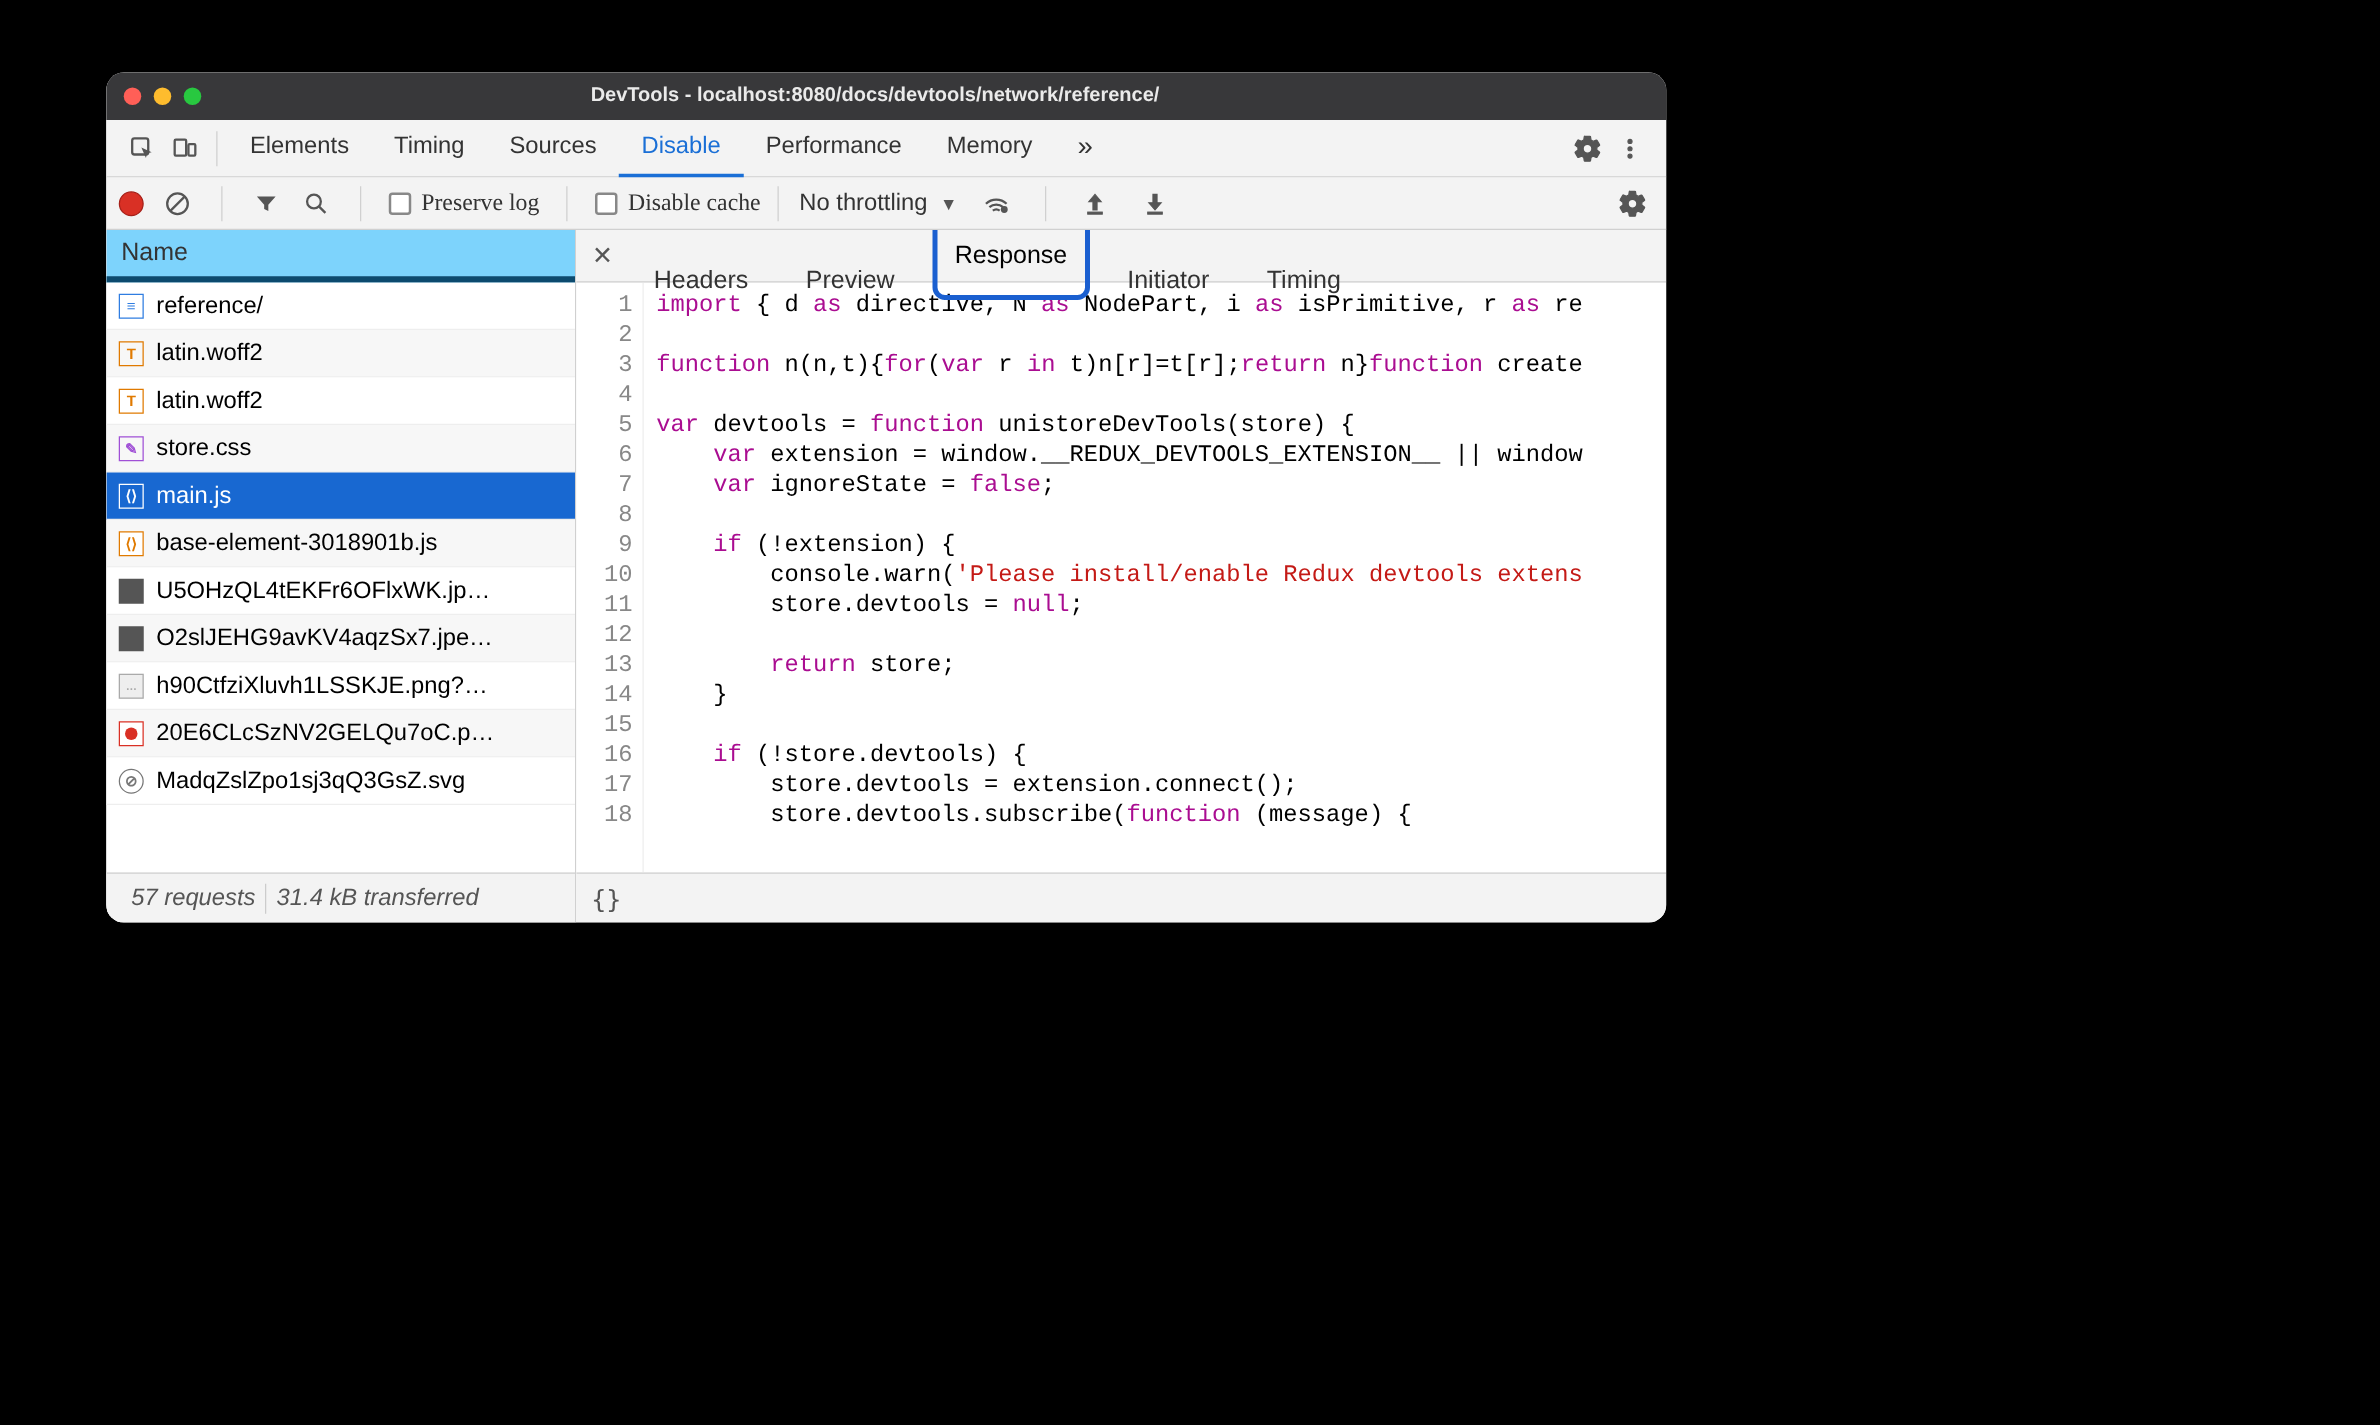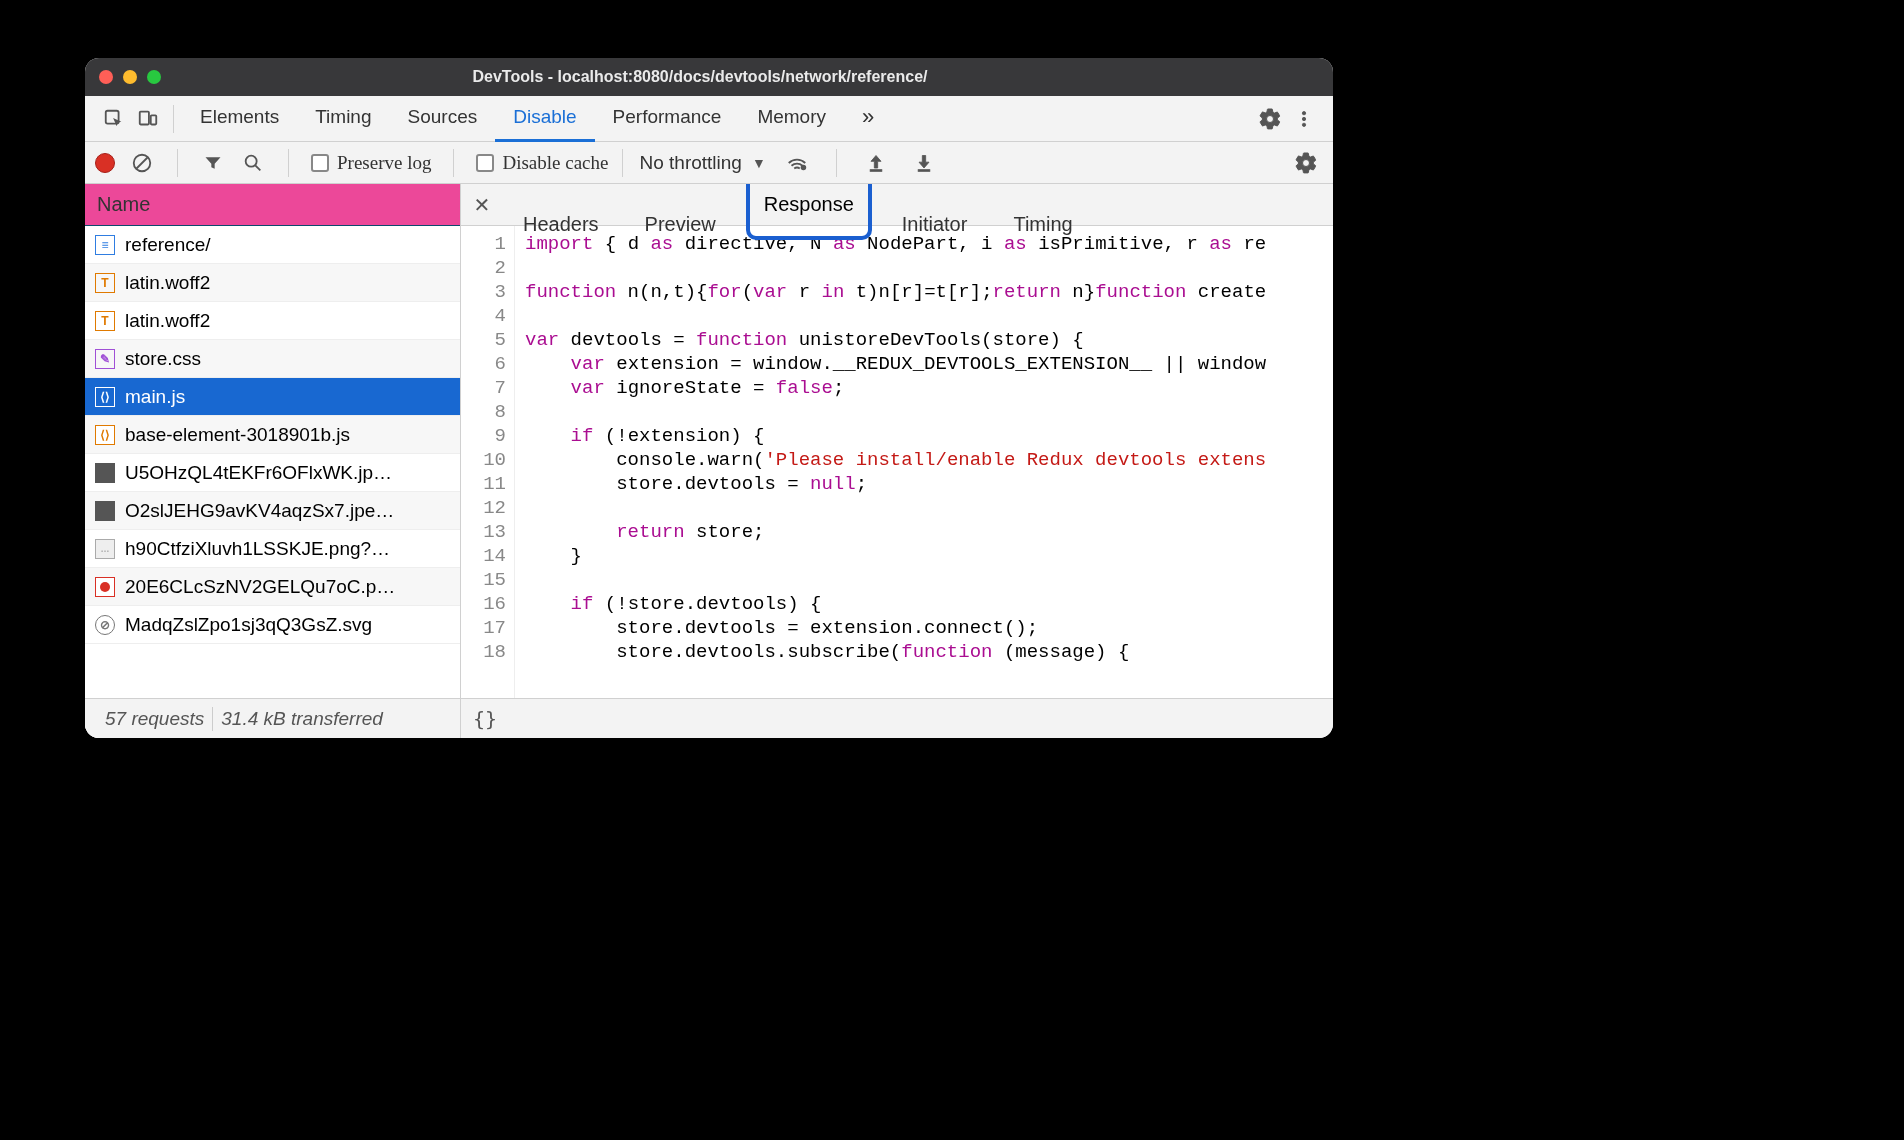--- a/index.html
+++ b/index.html
@@ -101,22 +101,22 @@
   }
   .left-pane {
     width: 376px;
     display: flex; flex-direction: column;
     border-right: 1px solid #d0d0d0;
     background: #fff;
   }
   .col-header {
     height: 42px; display: flex; align-items: center; padding: 0 12px;
     font-size: 20px; color: #333;
-    border-bottom: 1px solid #0c4a6e;
-    background: #ec4899;
+    border-bottom: 5px solid #0c4a6e;
+    background: #7dd3fc;
   }
   .req-list {
     flex: 1; overflow: hidden; font-size: 19px;
   }
   .req-row {
     height: 38px; display: flex; align-items: center;
     padding: 0 10px; gap: 10px;
     border-bottom: 1px solid #eee;
     white-space: nowrap; overflow: hidden; text-overflow: ellipsis;
     cursor: pointer;

